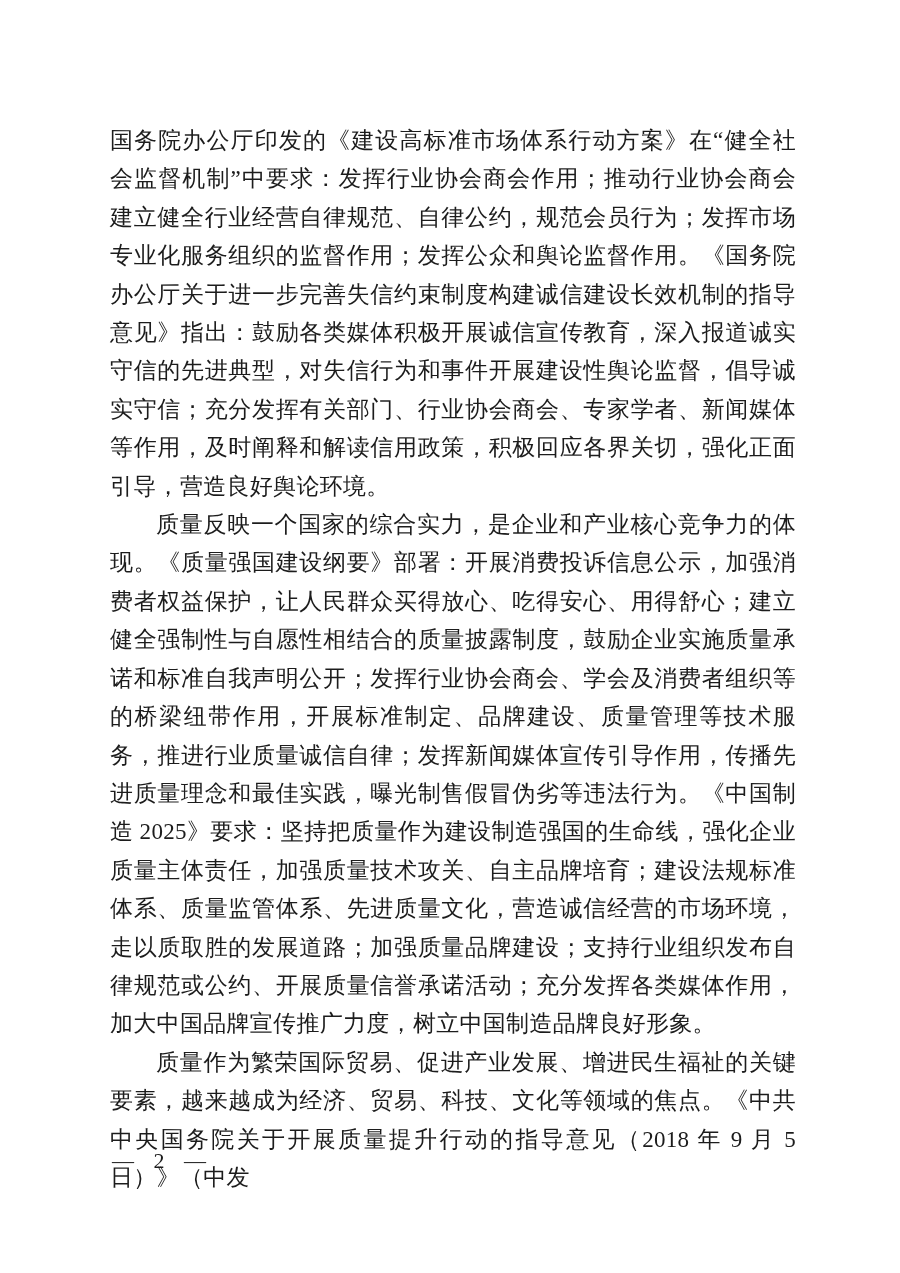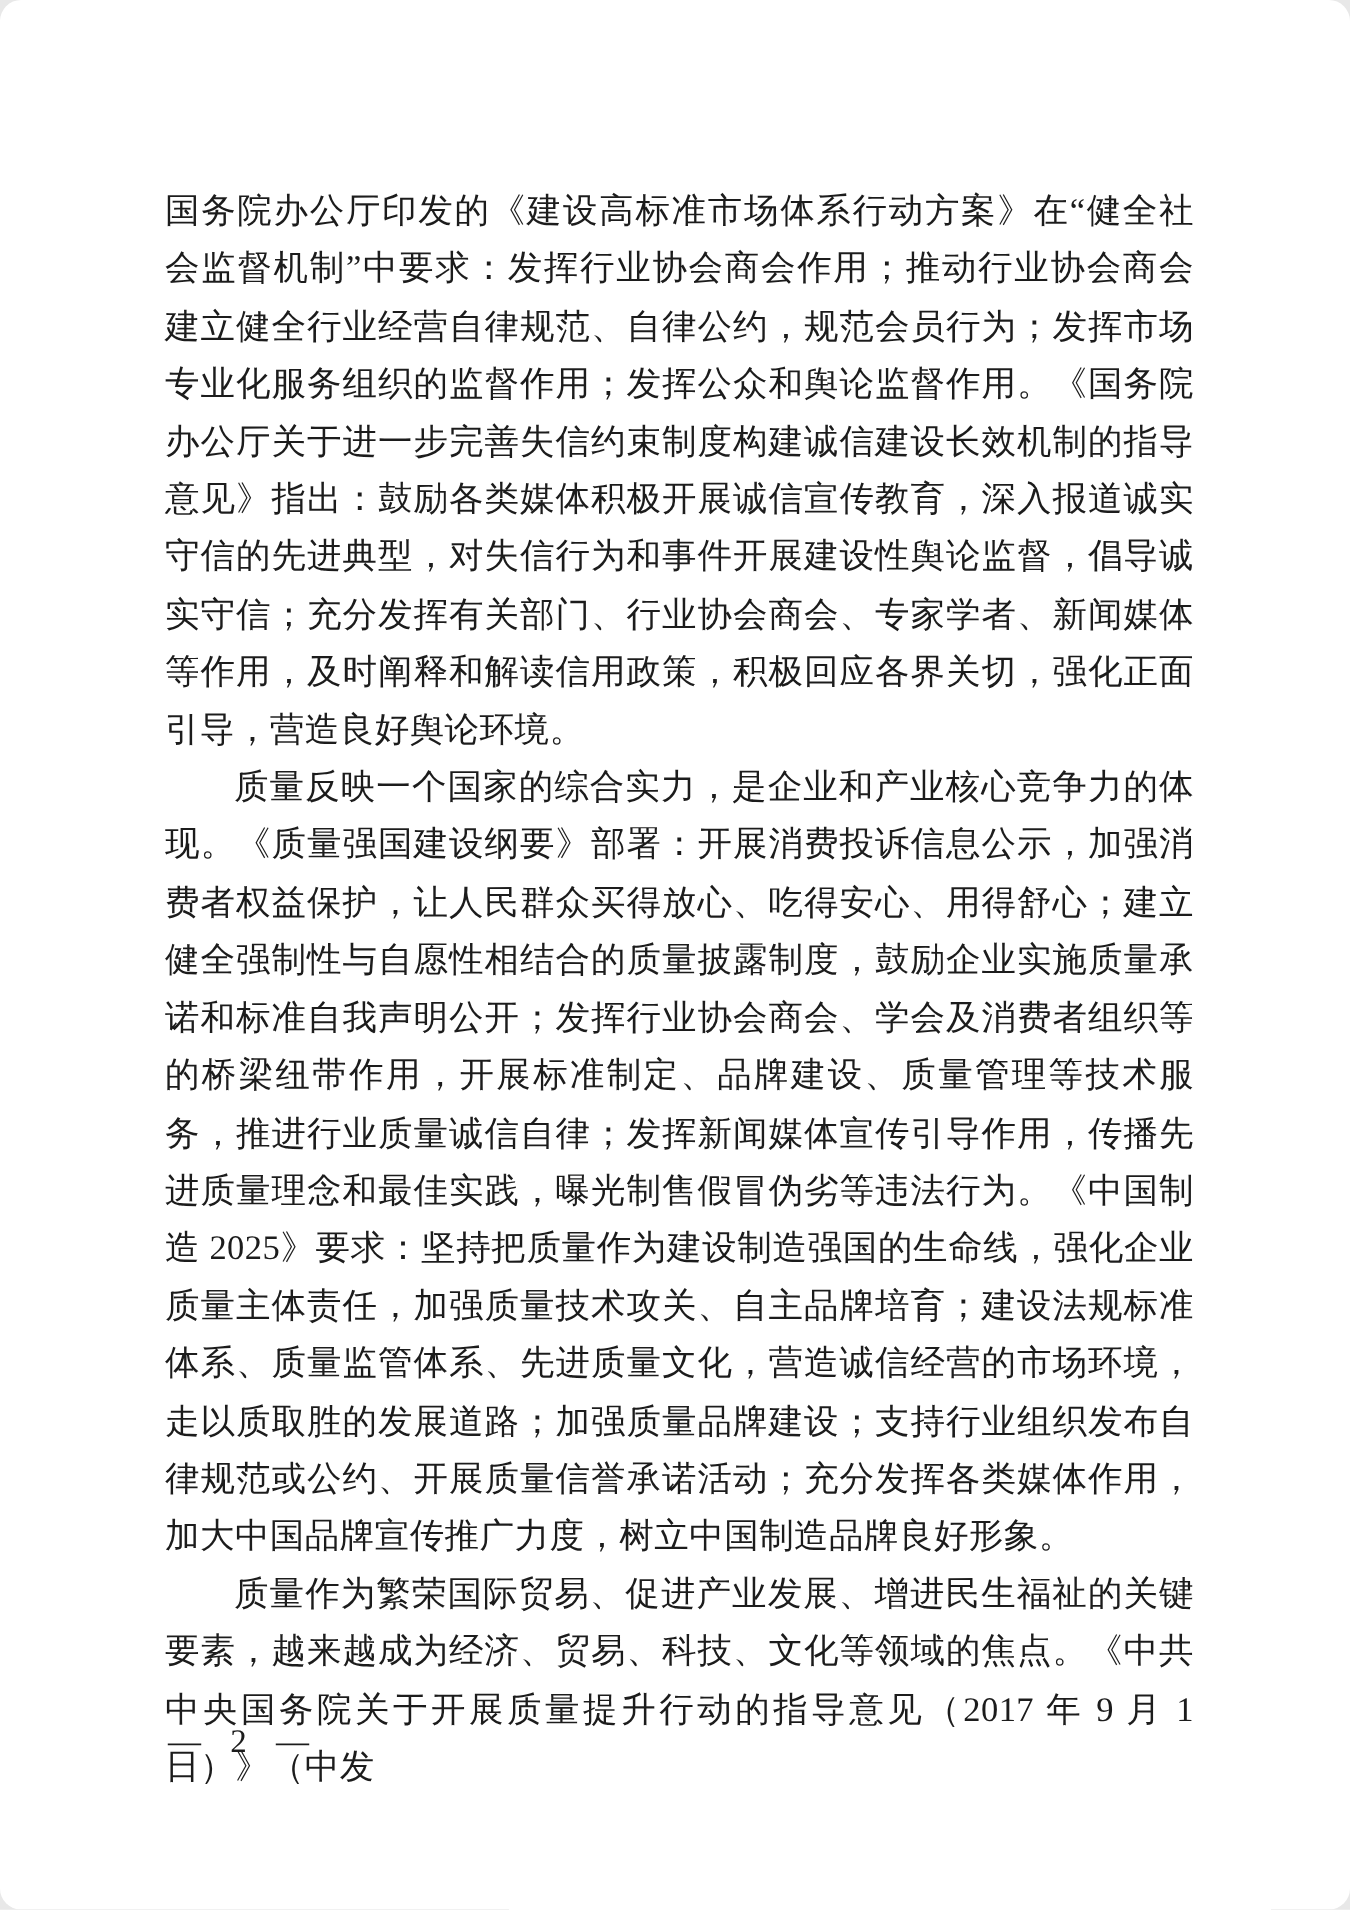--- a/index.html
+++ b/index.html
@@ -9,21 +9,20 @@
   }
   .page {
     position: relative;
     width: 900px;
     height: 1273px;
     margin: 0 auto;
     background: #ffffff;
     color: #1c1c1c;
     font-family: "Liberation Serif", serif;
     overflow: hidden;
-    border-radius: 14px;
   }
   .text-block {
     position: absolute;
     left: 110px;
     top: 122px;
     width: 686px;
     font-size: 23px;
     line-height: 38.4px;
     text-align: justify;
     text-justify: inter-character;
@@ -47,16 +46,16 @@
     white-space: nowrap;
   }
 </style>
 </head>
 <body>
 
 <div class="page">
   <div class="text-block">
     <p>国务院办公厅印发的《建设高标准市场体系行动方案》在“健全社会监督机制”中要求：发挥行业协会商会作用；推动行业协会商会建立健全行业经营自律规范、自律公约，规范会员行为；发挥市场专业化服务组织的监督作用；发挥公众和舆论监督作用。《国务院办公厅关于进一步完善失信约束制度构建诚信建设长效机制的指导意见》指出：鼓励各类媒体积极开展诚信宣传教育，深入报道诚实守信的先进典型，对失信行为和事件开展建设性舆论监督，倡导诚实守信；充分发挥有关部门、行业协会商会、专家学者、新闻媒体等作用，及时阐释和解读信用政策，积极回应各界关切，强化正面引导，营造良好舆论环境。</p>
     <p class="indent">质量反映一个国家的综合实力，是企业和产业核心竞争力的体现。《质量强国建设纲要》部署：开展消费投诉信息公示，加强消费者权益保护，让人民群众买得放心、吃得安心、用得舒心；建立健全强制性与自愿性相结合的质量披露制度，鼓励企业实施质量承诺和标准自我声明公开；发挥行业协会商会、学会及消费者组织等的桥梁纽带作用，开展标准制定、品牌建设、质量管理等技术服务，推进行业质量诚信自律；发挥新闻媒体宣传引导作用，传播先进质量理念和最佳实践，曝光制售假冒伪劣等违法行为。《中国制造 2025》要求：坚持把质量作为建设制造强国的生命线，强化企业质量主体责任，加强质量技术攻关、自主品牌培育；建设法规标准体系、质量监管体系、先进质量文化，营造诚信经营的市场环境，走以质取胜的发展道路；加强质量品牌建设；支持行业组织发布自律规范或公约、开展质量信誉承诺活动；充分发挥各类媒体作用，加大中国品牌宣传推广力度，树立中国制造品牌良好形象。</p>
-    <p class="indent">质量作为繁荣国际贸易、促进产业发展、增进民生福祉的关键要素，越来越成为经济、贸易、科技、文化等领域的焦点。《中共中央国务院关于开展质量提升行动的指导意见（2017 年 9 月 1 日）》（中发</p>
+    <p class="indent">质量作为繁荣国际贸易、促进产业发展、增进民生福祉的关键要素，越来越成为经济、贸易、科技、文化等领域的焦点。《中共中央国务院关于开展质量提升行动的指导意见（2018 年 9 月 5 日）》（中发</p>
   </div>
   <div class="page-number">— 2 —</div>
 </div>
 
 </body></html>

